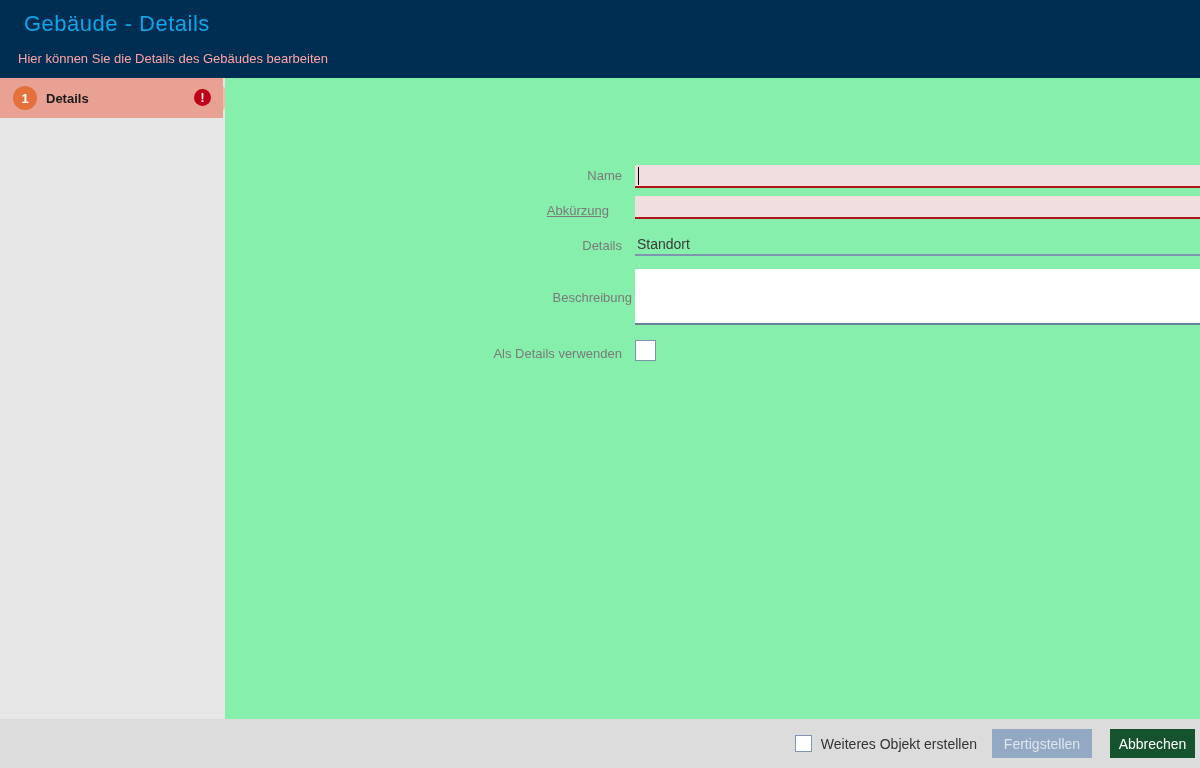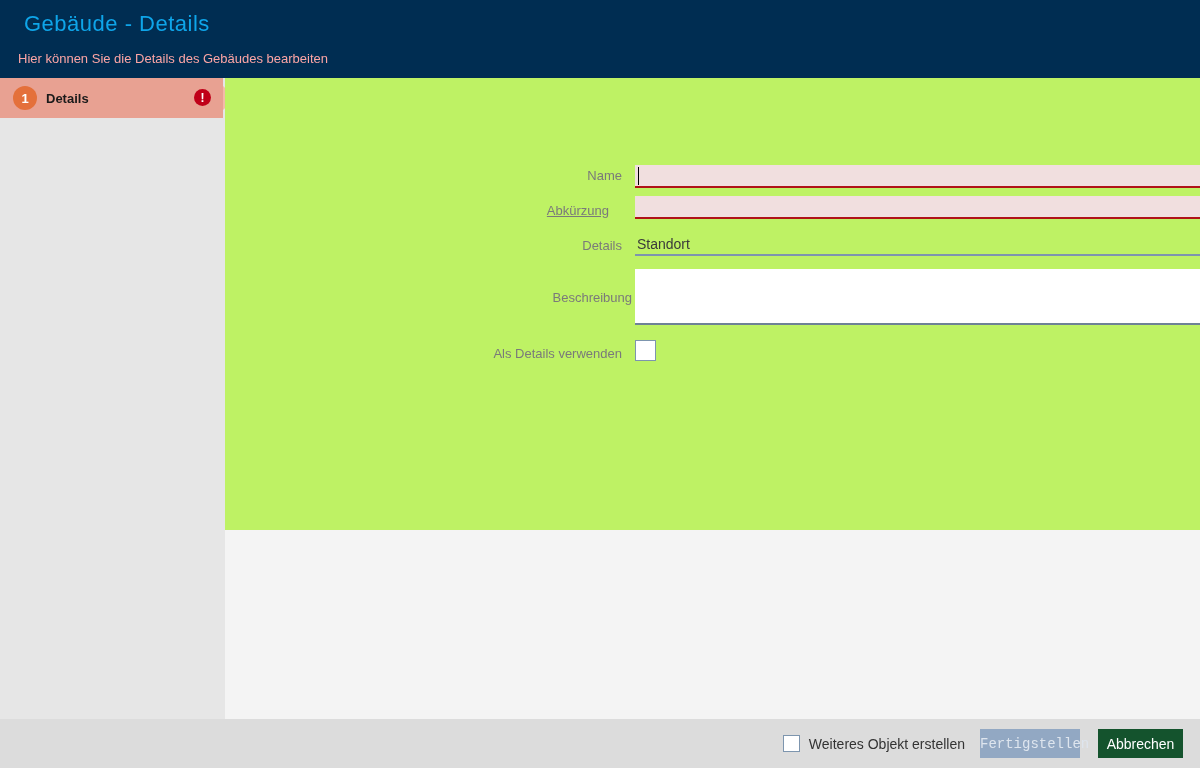--- a/index.html
+++ b/index.html
@@ -20,21 +20,21 @@
   .step-circle { position: absolute; left: 13px; top: 8px; width: 24px; height: 24px; border-radius: 50%;
       background: #e4703b; color: #ffffff; font-size: 13px; font-weight: bold;
       display: flex; align-items: center; justify-content: center; }
   .step-label { position: absolute; left: 46px; top: 0; height: 40px; display: flex; align-items: center;
       font-size: 13px; font-weight: bold; color: #1a1a1a; }
   .step-error { position: absolute; left: 194px; top: 11px; width: 17px; height: 17px; border-radius: 50%;
       background: #c00019; color: #ffffff; font-size: 12px; font-weight: bold;
       display: flex; align-items: center; justify-content: center; }
 
   
-  .main { position: absolute; left: 225px; top: 78px; width: 975px; height: 452px; background: #bef264; padding-left: 32px; }
+  .main { position: absolute; left: 225px; top: 78px; width: 975px; height: 641px; background: #86efac; padding-left: 32px; }
 
   .form-label { position: absolute; width: 170px; text-align: right; font-size: 13px; color: #7a7a7a; }
   .lbl-name         { left: 227px; top: 90px; }
   .lbl-abbreviation { left: 214px; top: 125px; text-decoration: underline; }
   .lbl-location     { left: 227px; top: 160px; }
   .lbl-description  { left: 237px; top: 212px; }
   .lbl-default      { left: 227px; top: 268px; }
 
   .field-error { position: absolute; left: 410px; width: 770px; height: 23px;
       background: #f1dfdf; border: none; border-bottom: 2px solid #b01318;
@@ -49,25 +49,25 @@
 
   .textarea-field { position: absolute; left: 410px; top: 191px; width: 770px; height: 56px;
       background: #ffffff; border: none; border-bottom: 2px solid #6e8296;
       font-size: 14px; color: #333; padding: 4px; outline: none; resize: none; font-family: "Liberation Sans", sans-serif; }
 
   .checkbox { background: #ffffff; border: 1px solid #7d95ae; cursor: pointer; }
   .cb-default { position: absolute; left: 410px; top: 262px; width: 21px; height: 21px; }
 
   
   .footer { position: absolute; left: 0; top: 719px; width: 1200px; height: 49px; background: #dcdcdc;
-      display: flex; align-items: center; justify-content: flex-end; padding-right: 17px; }
+      display: flex; align-items: center; justify-content: flex-end; padding-right: 5px; }
   .cb-another { width: 17px; height: 17px; margin-right: 9px; flex: none; }
   .footer-label { font-size: 14px; color: #333333; margin-right: 15px; }
   .btn { height: 29px; border: none; font-size: 14px; font-family: "Liberation Sans", sans-serif; cursor: pointer; }
-  .btn-finish { width: 100px; background: #92a8c3; color: #dee5ee; margin-right: 18px; font-family: Liberation Mono, monospace; }
+  .btn-finish { width: 100px; background: #92a8c3; color: #dee5ee; margin-right: 18px; }
   .btn-cancel { width: 85px; background: #14532d; color: #ffffff; }
 </style>
 </head>
 <body>
 
 <div id="app">
 
   <div class="header">
     <div class="header-title">Gebäude - Details</div>
     <div class="header-subtitle">Hier können Sie die Details des Gebäudes bearbeiten</div>

